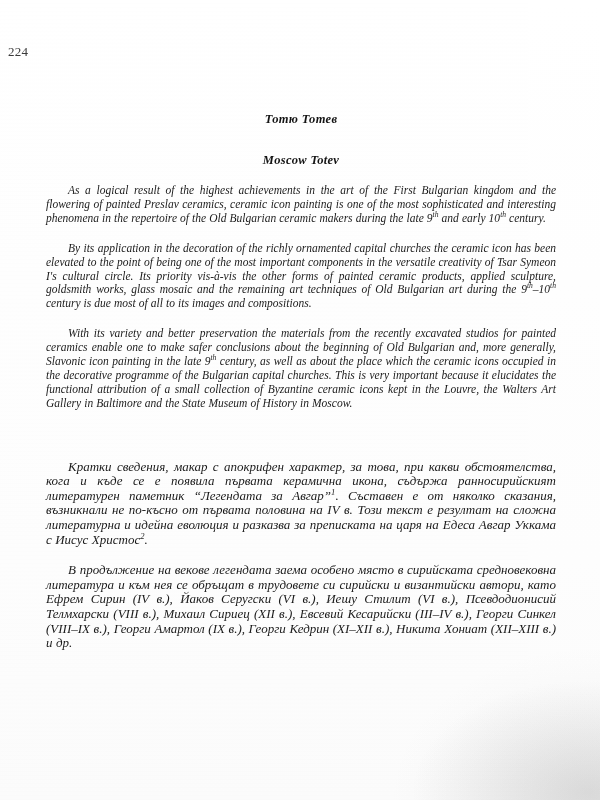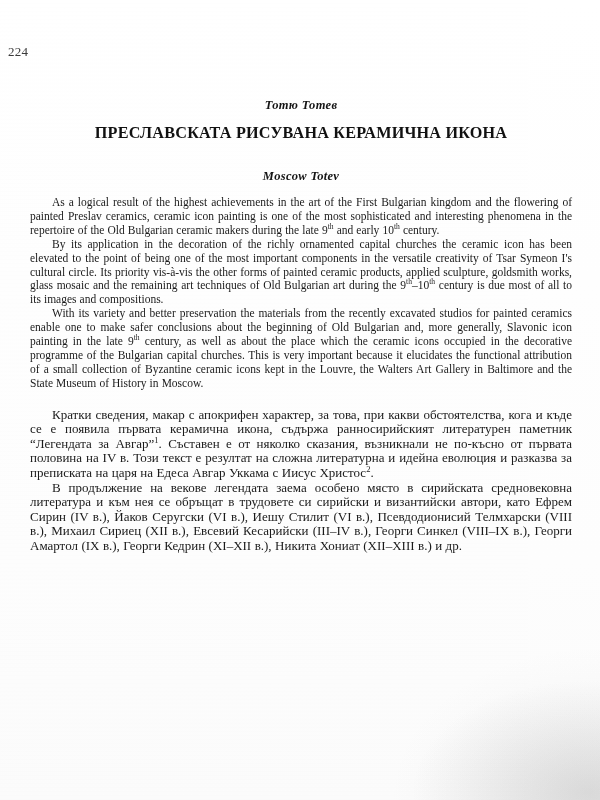--- a/index.html
+++ b/index.html
@@ -34,21 +34,21 @@
     left: 8px;
     top: 44px;
     font-size: 13px;
     font-weight: 400;
     color: #3a3a3a;
     letter-spacing: 0.2px;
   }
   .textblock {
     position: absolute;
     left: 30px;
-    top: 98px;
+    top: 112px;
     width: 542px;
   }
   .author-cyr {
     text-align: center;
     font-style: italic;
     font-weight: bold;
     font-size: 12.5px;
     letter-spacing: 0.3px;
     margin: 0 0 10px 0;
     color: #141414;
@@ -77,28 +77,29 @@
     font-weight: bold;
     font-size: 15.2px;
     line-height: 20px;
     letter-spacing: 0.35px;
     margin: 0 0 20px 0;
     color: #111111;
   }
   .title-lat .ln { display: block; }
 
   p.body {
-    margin: 0;
+    margin: 16px;
     text-align: justify;
     text-indent: 22px;
     font-size: 11.6px;
     line-height: 13.9px;
     color: #1a1a1a;
     hyphens: none;
     word-spacing: 0.2px;
+    font-style: italic;
   }
   p.body.en { font-size: 11.5px; line-height: 13.9px; }
   p.body.bg { font-size: 13px; line-height: 14.6px; }
   .gap-section { height: 17px; }
   sup {
     font-size: 0.66em;
     vertical-align: super;
     line-height: 0;
   }
   .scan-noise {
@@ -117,21 +118,20 @@
 
 <div id="content">
 
   <div class="folio">224</div>
 
   <div class="textblock">
 
     <div class="author-cyr">Тотю Тотев</div>
 
     <h1 class="title-cyr">
-      <span class="ln">ПРЕСЛАВСКАТА РИСУВАНА КЕРАМИЧНА ИКОНА</span>
     </h1>
 
     <div class="author-lat">Moscow Totev</div>
 
 
     <p class="body en">As a logical result of the highest achievements in the art of the First Bulgarian kingdom and the flowering of painted Preslav ceramics, ceramic icon painting is one of the most sophisticated and interesting phenomena in the repertoire of the Old Bulgarian ceramic makers during the late 9<sup>th</sup> and early 10<sup>th</sup> century.</p>
     <p class="body en">By its application in the decoration of the richly ornamented capital churches the ceramic icon has been elevated to the point of being one of the most important components in the versatile creativity of Tsar Symeon I's cultural circle. Its priority vis-à-vis the other forms of painted ceramic products, applied sculpture, goldsmith works, glass mosaic and the remaining art techniques of Old Bulgarian art during the 9<sup>th</sup>–10<sup>th</sup> century is due most of all to its images and compositions.</p>
     <p class="body en">With its variety and better preservation the materials from the recently excavated studios for painted ceramics enable one to make safer conclusions about the beginning of Old Bulgarian and, more generally, Slavonic icon painting in the late 9<sup>th</sup> century, as well as about the place which the ceramic icons occupied in the decorative programme of the Bulgarian capital churches. This is very important because it elucidates the functional attribution of a small collection of Byzantine ceramic icons kept in the Louvre, the Walters Art Gallery in Baltimore and the State Museum of History in Moscow.</p>
 
     <div class="gap-section"></div>

